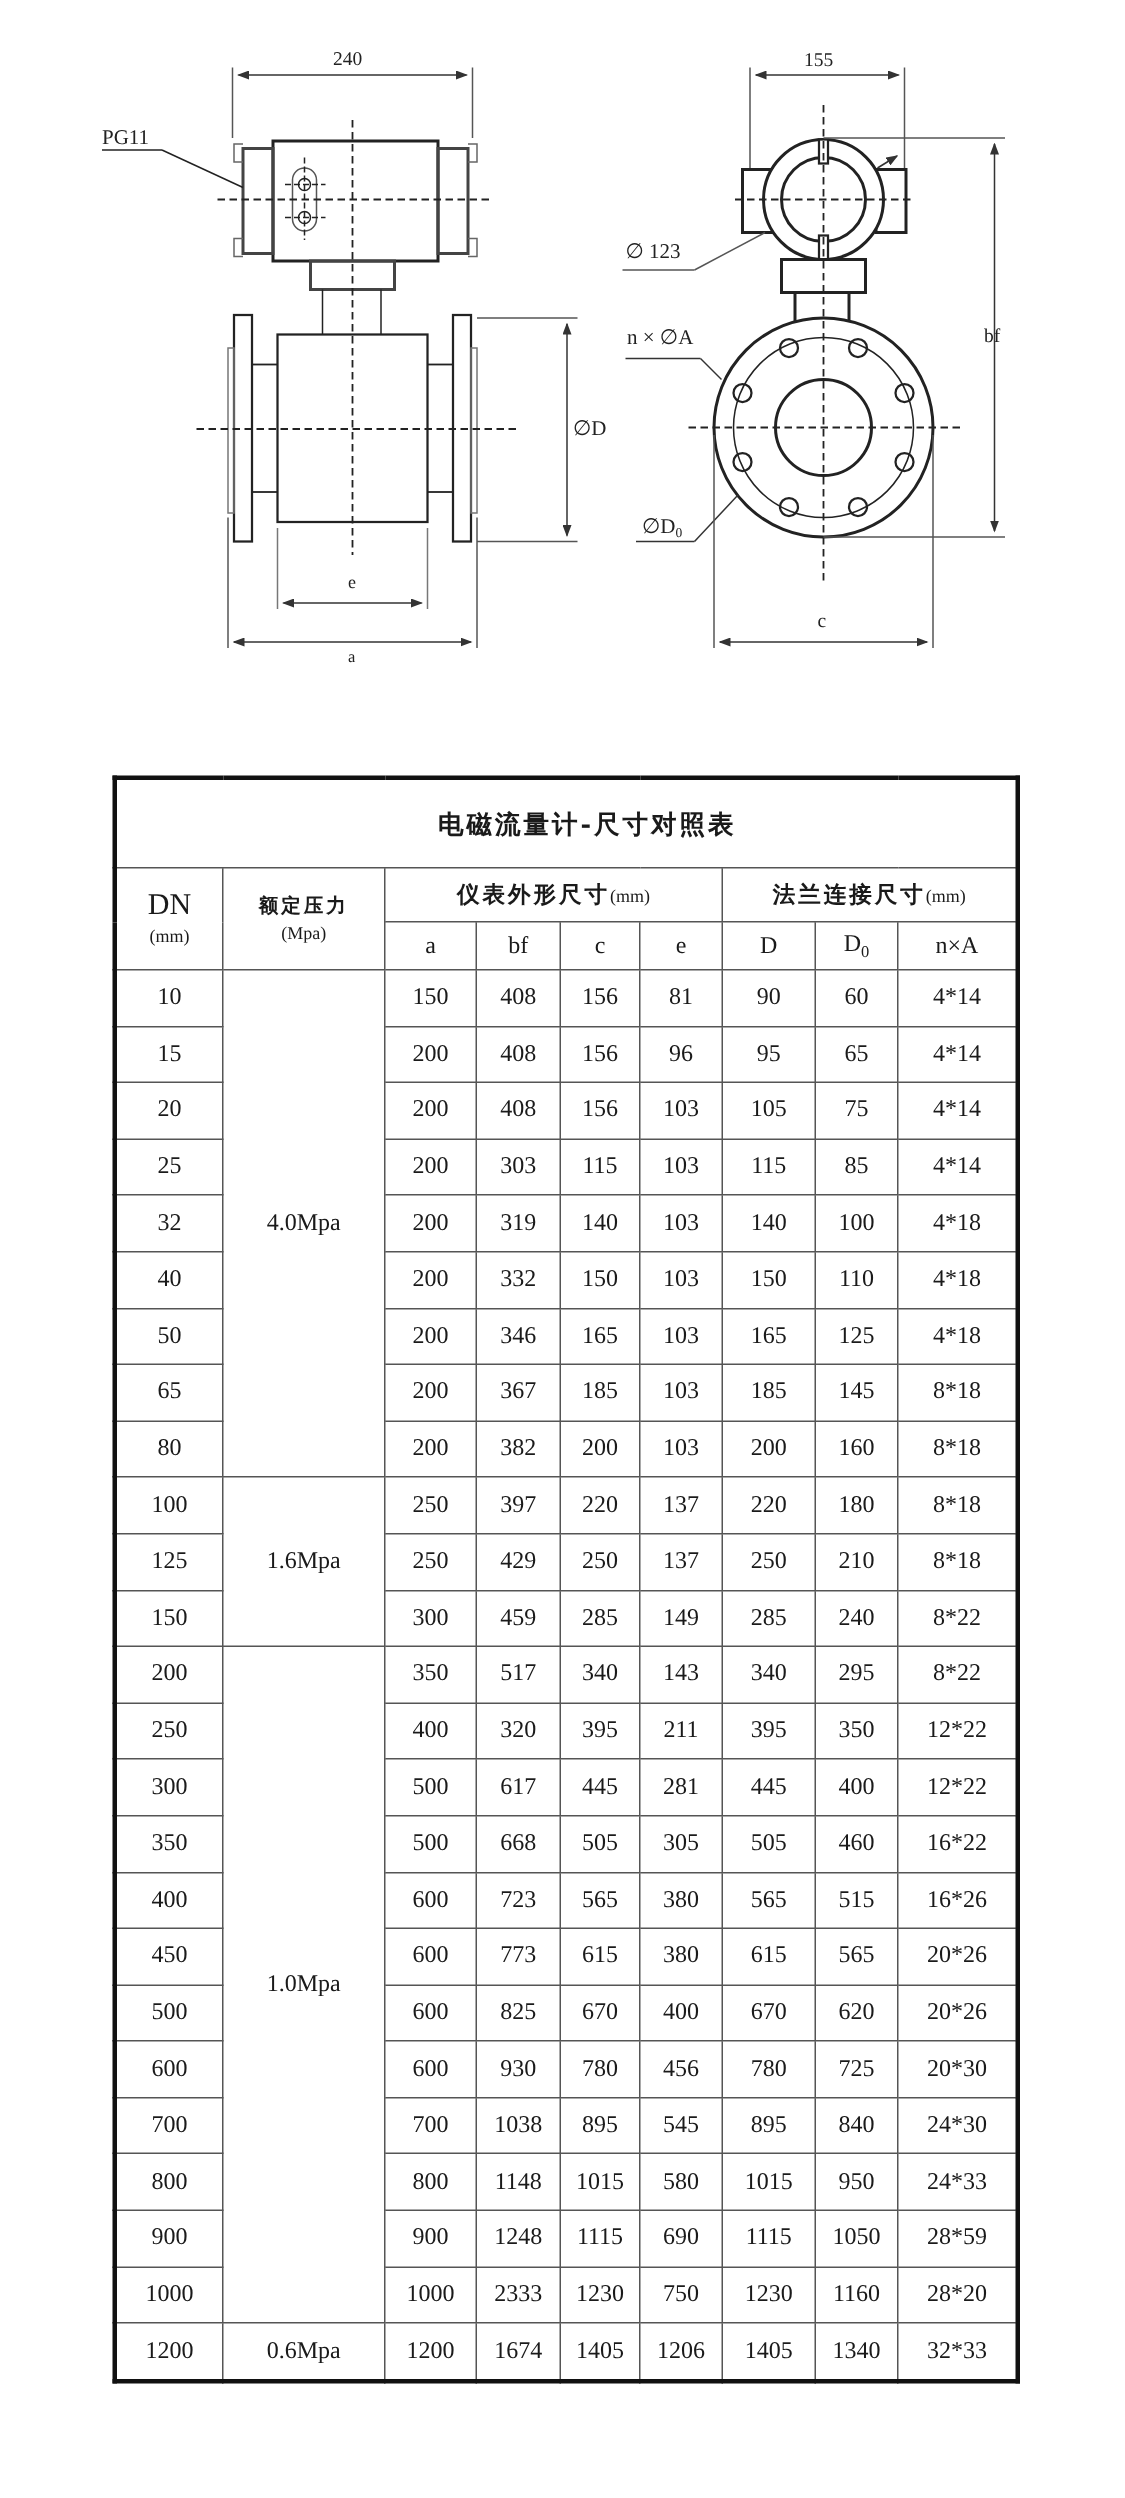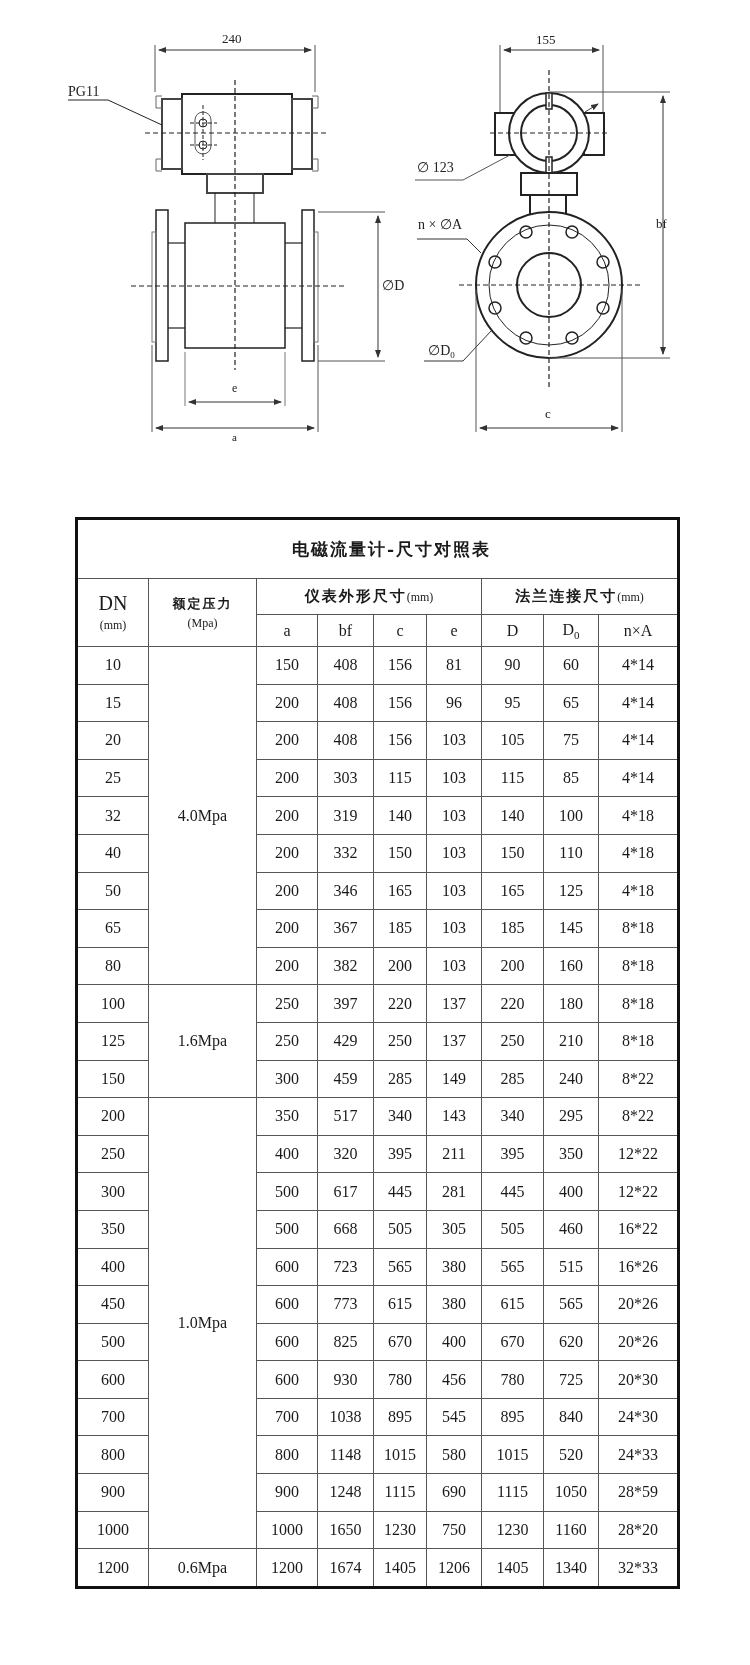--- a/index.html
+++ b/index.html
@@ -401,37 +401,37 @@
         <td>840</td>
         <td>24*30</td>
       </tr>
       <tr>
         <td>800</td>
         <td>800</td>
         <td>1148</td>
         <td>1015</td>
         <td>580</td>
         <td>1015</td>
-        <td>520</td>
+        <td>950</td>
         <td>24*33</td>
       </tr>
       <tr>
         <td>900</td>
         <td>900</td>
         <td>1248</td>
         <td>1115</td>
         <td>690</td>
         <td>1115</td>
         <td>1050</td>
         <td>28*59</td>
       </tr>
       <tr>
         <td>1000</td>
         <td>1000</td>
-        <td>1650</td>
+        <td>2333</td>
         <td>1230</td>
         <td>750</td>
         <td>1230</td>
         <td>1160</td>
         <td>28*20</td>
       </tr>
       <tr>
         <td>1200</td>
         <td rowspan="1">0.6Mpa</td>
         <td>1200</td>

